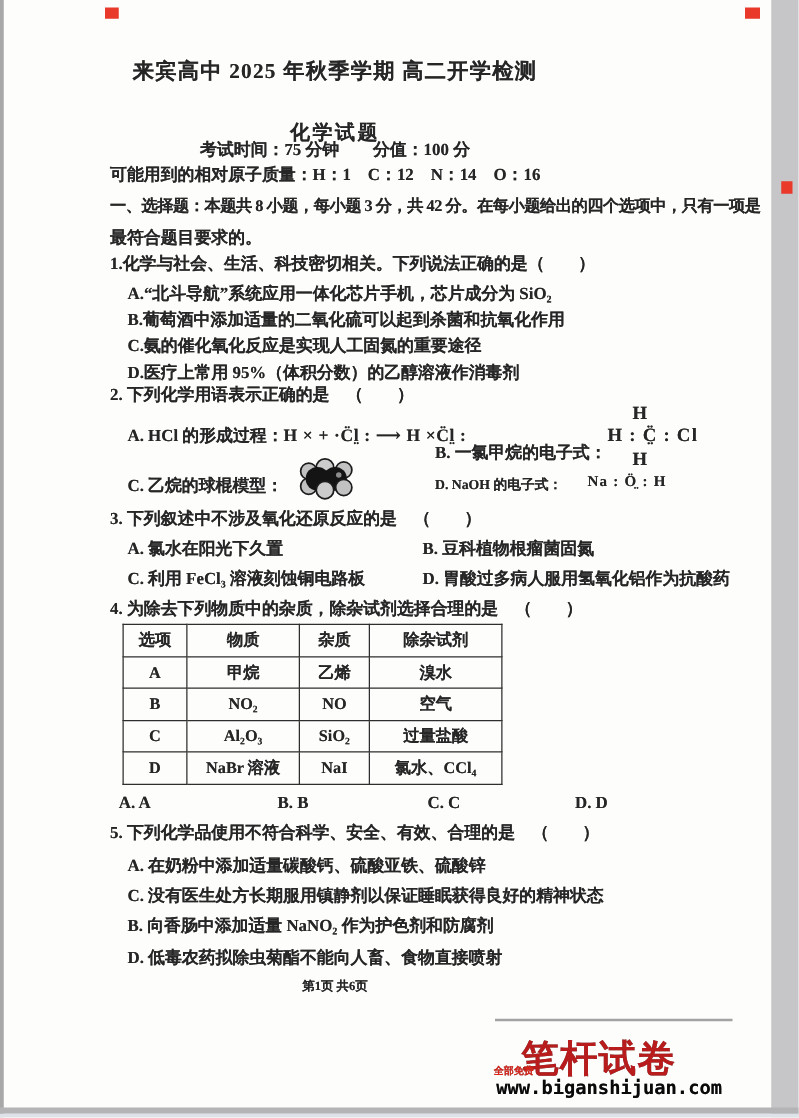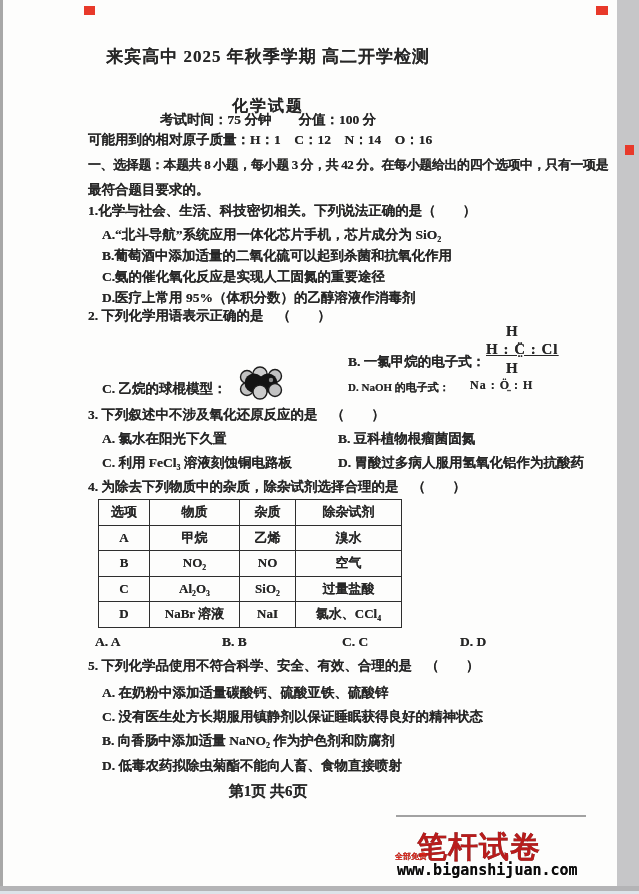--- a/index.html
+++ b/index.html
@@ -35,21 +35,21 @@
   .q1s{top:202px;}
   .optcol{position:absolute;left:102px;font-size:13.5px;white-space:nowrap;}
   .q1opts{top:224px;line-height:21px;}
   .q2s{top:307px;}
   .q2a{top:340px;left:102px;font-size:13.5px;}
   .formula{font-family:"Liberation Serif","DejaVu Serif",serif;font-weight:bold;}
   .q2a .formula{font-size:14px;letter-spacing:.5px;}
   .q2b-label{top:353px;left:348px;font-size:13.5px;font-family:Liberation Serif, serif;}
   .lewis{font-size:15px;letter-spacing:1px;}
   .q2b-top{top:323px;left:506px;}
-  .q2b-mid{top:341px;left:486px;text-decoration:underline;}
+  .q2b-mid{top:341px;left:486px;}
   .q2b-bot{top:360px;left:506px;}
   .q2c{top:380px;left:102px;font-size:13.5px;}
   .model{position:absolute;top:366px;left:238px;width:48px;height:34px;}
   .q2d-label{top:380px;left:348px;font-size:11px;}
   .q2d-formula{top:378px;left:470px;font-size:12px;letter-spacing:1px;}
   .q3s{top:406px;}
   .q3a{top:430px;left:102px;font-size:13.5px;}
   .q3b{top:430px;left:338px;font-size:13.5px;}
   .q3c{top:454px;left:102px;font-size:13.5px;}
   .q3d{top:454px;left:338px;font-size:13.5px;}
@@ -61,21 +61,21 @@
     text-shadow:0 0 .4px rgba(50,50,50,.75);
   }
   table.purif td,table.purif th{
     border:1.6px solid #2e2e2e;padding:0;height:24.5px;font-weight:bold;
   }
   .colw0{width:50px;} .colw1{width:89px;} .colw2{width:55px;} .colw3{width:105px;margin-top:32px;}
   .ansrow span{position:absolute;top:634px;font-size:13.5px;}
   .ansA{left:95px;} .ansB{left:222px;} .ansC{left:342px;} .ansD{left:460px;}
   .q5s{top:657px;}
   .q5opts{top:681px;line-height:24.2px;}
-  .footer{top:782px;font-size:15px;}
+  .footer{top:782px;font-size:10px;}
   .wm-brand{top:827px;left:417px;font-size:30px;letter-spacing:1px;color:#b91c1c;
     font-family:"Liberation Serif","DejaVu Serif",serif;}
   .wm-free{top:851px;left:395px;font-size:8px;color:#e02318;
     font-family:"Liberation Sans","DejaVu Sans",sans-serif;}
   .wm-url{top:861px;left:397px;font-size:15px;color:#0a0a0a;
     font-family:"DejaVu Sans Mono","Liberation Mono",monospace;font-weight:bold;}
 </style>
 </head>
 <body>
 
@@ -101,20 +101,21 @@
 
   <div class="abs stem q1s">1.化学与社会、生活、科技密切相关。下列说法正确的是（　　）</div>
   <div class="optcol q1opts">
     <div>A.“北斗导航”系统应用一体化芯片手机，芯片成分为 SiO₂</div>
     <div>B.葡萄酒中添加适量的二氧化硫可以起到杀菌和抗氧化作用</div>
     <div>C.氨的催化氧化反应是实现人工固氮的重要途径</div>
     <div>D.医疗上常用 95%（体积分数）的乙醇溶液作消毒剂</div>
   </div>
 
   <div class="abs stem q2s">2. 下列化学用语表示正确的是　（　　）</div>
+  <div class="abs q2a"><span>A. HCl 的形成过程：</span><span class="formula">H × + ·C̈l̤ : ⟶ H ×C̈l̤ :</span></div>
   <div class="abs q2b-label">B. 一氯甲烷的电子式：</div>
   <div class="abs lewis q2b-top">H</div>
   <div class="abs lewis q2b-mid">H : C̤̈ : Cl</div>
   <div class="abs lewis q2b-bot">H</div>
   <div class="abs q2c">C. 乙烷的球棍模型：</div>
   <svg class="model" viewBox="0 0 48 34" aria-label="ethane-ball-stick-model">
     <circle cx="9" cy="11" r="6.5" fill="#c2c2c2" stroke="#1c1c1c" stroke-width="1.4"></circle>
     <circle cx="9" cy="23" r="6.5" fill="#c2c2c2" stroke="#1c1c1c" stroke-width="1.4"></circle>
     <circle cx="22" cy="8" r="7" fill="#cccccc" stroke="#1c1c1c" stroke-width="1.4"></circle>
     <circle cx="37" cy="10" r="6.5" fill="#c2c2c2" stroke="#1c1c1c" stroke-width="1.4"></circle>

